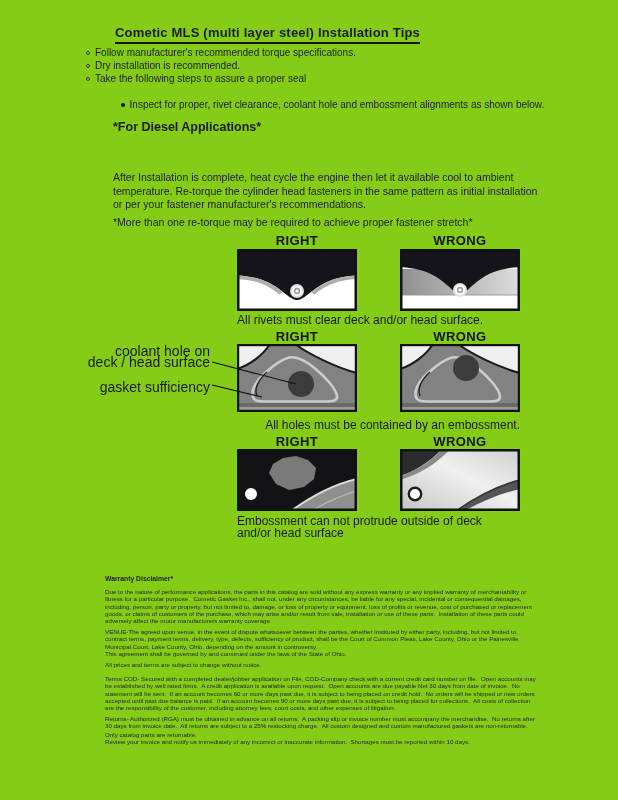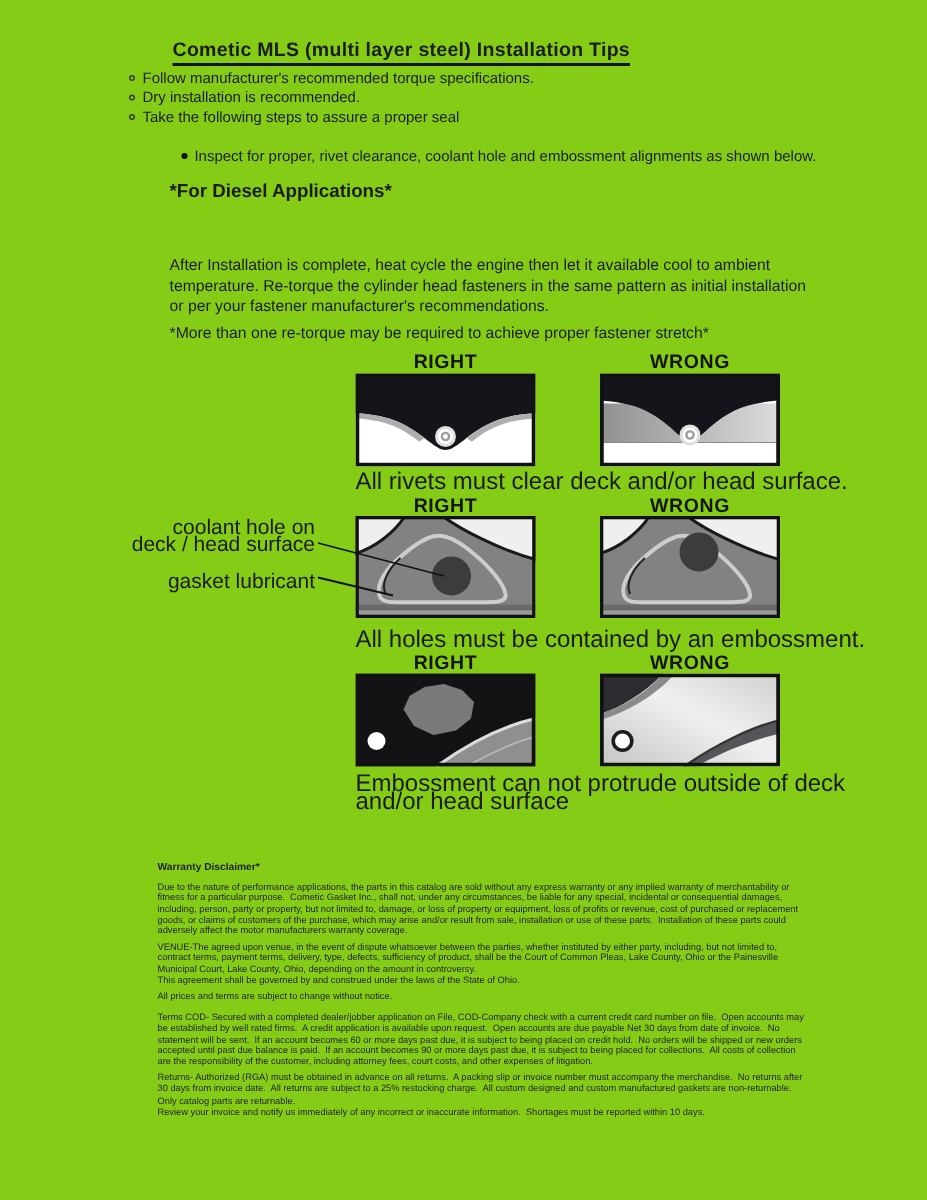--- a/index.html
+++ b/index.html
@@ -18,22 +18,22 @@
     font-size:10px; color:#1e1e1e; white-space:nowrap;
   }
   .bullet-row.sub { left:121px; }
   .circ { width:4px; height:4px; border:1px solid #3a3a3a; border-radius:50%; flex:none; position:relative; top:-1px; }
   .dot  { width:3.6px; height:3.6px; background:#111; border-radius:50%; flex:none; position:relative; top:-1px; }
   .h2 { position:absolute; left:113px; top:120px; font-size:12.5px; font-weight:bold; }
   .para { position:absolute; left:113px; font-size:10.5px; line-height:13.5px; color:#1e1e1e; white-space:pre-line; }
   .dlabel { position:absolute; width:120px; text-align:center; font-size:13px; font-weight:bold; letter-spacing:.4px; color:#151515; }
   .dbox { position:absolute; width:120px; height:62px; }
   .dbox svg { display:block; }
-  .cap { position:absolute; font-size:16px; color:#1b1b1b; white-space:nowrap; }
-  .cap.center { width:283px; text-align:left; }
+  .cap { position:absolute; font-size:12px; color:#1b1b1b; white-space:nowrap; }
+  .cap.center { width:283px; text-align:right; }
   .ann { position:absolute; right:408px; font-size:14px; color:#1b1b1b; text-align:right; white-space:nowrap; }
   .leaders { position:absolute; left:205px; top:355px; pointer-events:none; }
   .warr { position:absolute; left:105px; font-size:6.2px; line-height:7.3px; color:#262626; white-space:pre; }
   .warr-h { position:absolute; left:105px; top:575px; font-size:6.8px; font-weight:bold; color:#222; }
   .footer-code { position:absolute; left:388px; top:757px; font-size:14px; color:#141414; letter-spacing:.3px;margin-top:48px; }
 </style>
 </head>
 <body>
 
 <div class="page">
@@ -99,21 +99,21 @@
       <rect x="1.25" y="1.25" width="117.5" height="59.5" fill="none" stroke="#111" stroke-width="2.5"></rect>
     </svg>
   </div>
   <div class="cap" style="left:237px; top:313px">All rivets must clear deck and/or head surface.</div>
 
   <div class="dlabel" style="left:237px; top:329px">RIGHT</div>
   <div class="dlabel" style="left:400px; top:329px">WRONG</div>
 
   <div class="ann" style="top:343px">coolant hole on</div>
   <div class="ann" style="top:354px">deck / head surface</div>
-  <div class="ann" style="top:379px">gasket lubricant</div>
+  <div class="ann" style="top:379px">gasket sufficiency</div>
 
   <div class="dbox" style="left:237px; top:344px; height:68px">
     <svg width="120" height="68" viewBox="0 0 120 68">
       <rect width="120" height="68" fill="#828282"></rect>
       <rect x="0" y="59" width="120" height="4" fill="#6a6a6a"></rect>
       <rect x="0" y="63" width="120" height="5" fill="#9a9a9a"></rect>
       <path d="M0,0 H33 C26,11 13,21 0,25 Z" fill="#efefef" stroke="#1a1a1a" stroke-width="2"></path>
       <path d="M120,0 H58 C70,9 97,23 120,29 Z" fill="#efefef" stroke="#1a1a1a" stroke-width="2"></path>
       <path d="M17,55 C13,49 17,39 28,29 C38,20 46,15 52,13.5 C59,12 68,16 78,24.5 C89,33.5 99,45 100,52 C100.8,56.5 96,57.5 88,57.5 L30,57.5 C22,57.5 19,57.2 17,55 Z" fill="none" stroke="#cdcdcd" stroke-width="2.6"></path>
       <path d="M20,52 C17,45 21,36 30,28" fill="none" stroke="#222" stroke-width="1.4"></path>

